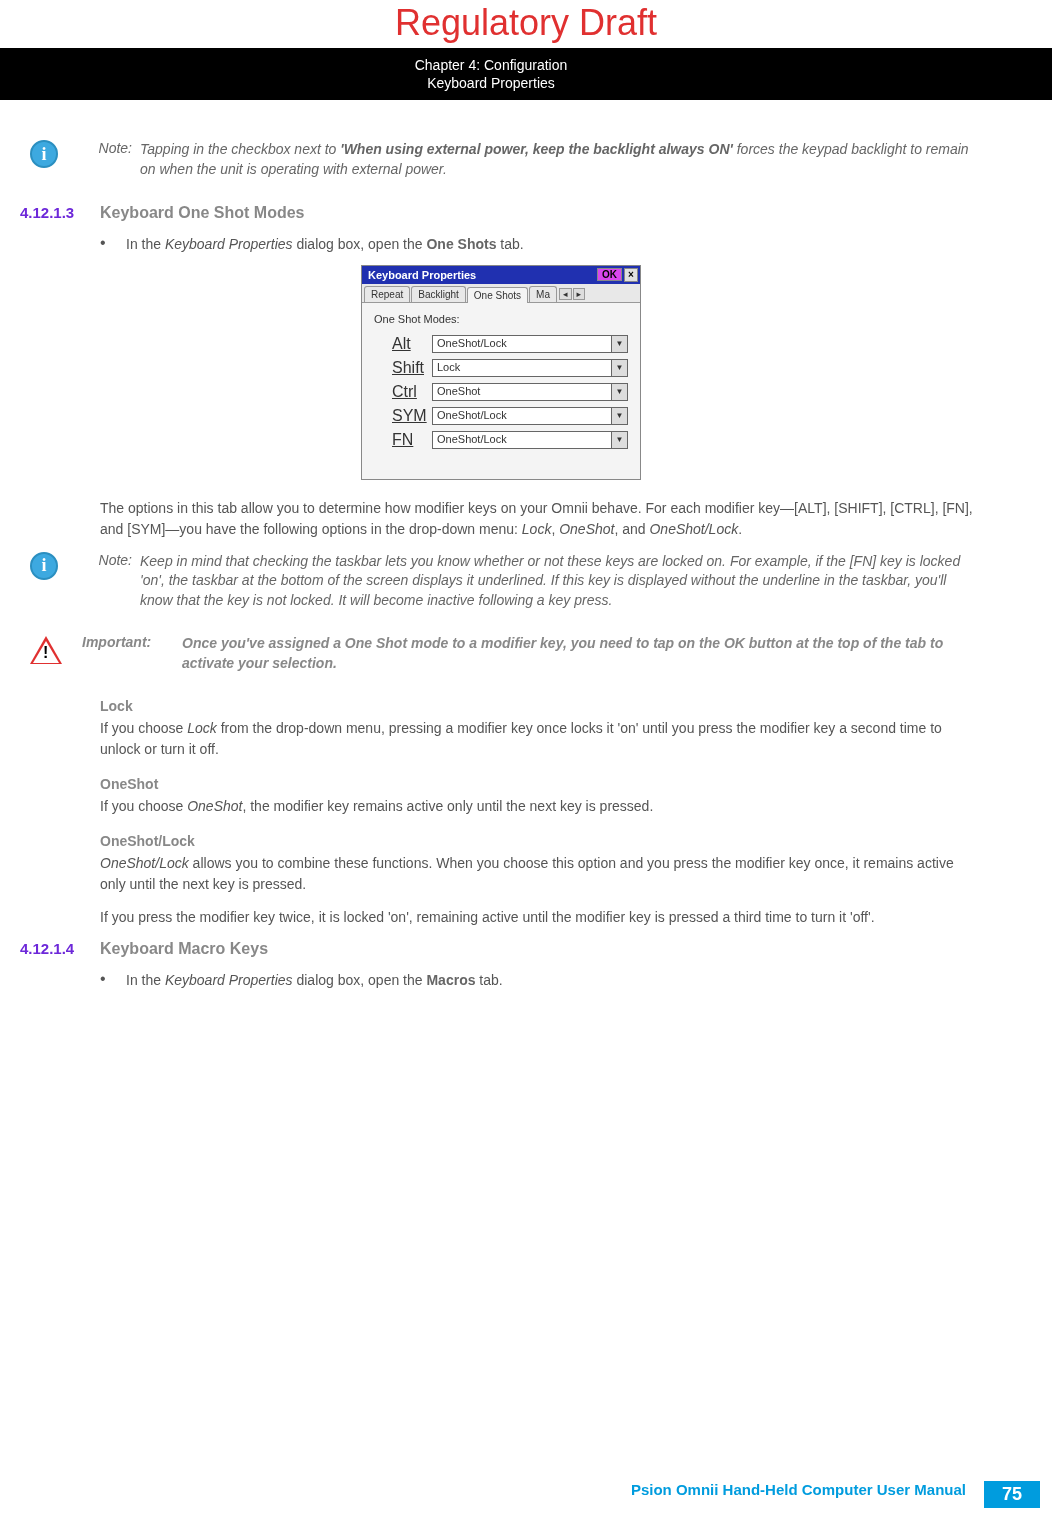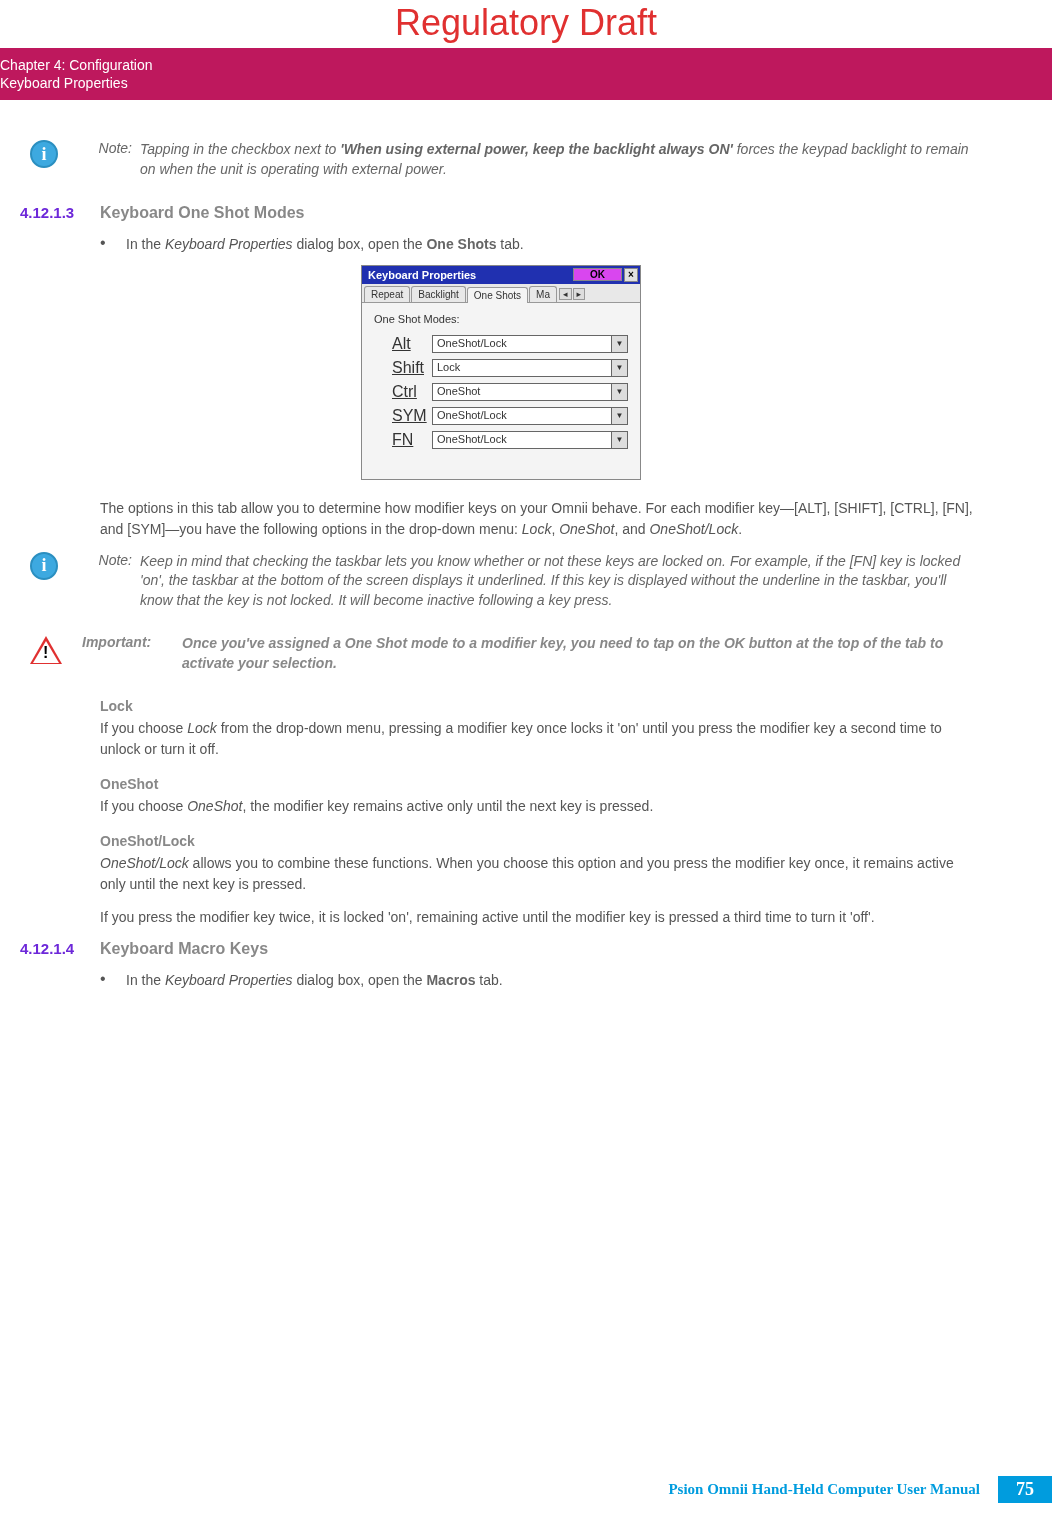--- a/index.html
+++ b/index.html
@@ -12,23 +12,23 @@
     position: relative;
   }
   .draft-header {
     text-align: center;
     font-size: 36px;
     color: #e03030;
     padding: 2px 0 4px 0;
     font-weight: 400;
   }
   .blue-bar {
-    background: #be185d;
+    background: #000000;
     color: #fff;
-    text-align: left;
+    text-align: center;
     padding: 8px 70px 8px 0;
     font-size: 14px;
     line-height: 1.3;
   }
   .content {
     padding: 40px 70px 0 20px;
   }
   .note-row {
     display: flex;
     align-items: flex-start;
@@ -133,21 +133,21 @@
     color: #fff;
     display: flex;
     align-items: center;
     padding: 2px 2px 2px 6px;
     font-weight: bold;
     font-size: 11px;
   }
   .dlg-title-text { flex: 1; }
   .dlg-ok {
     background: #d946ef; color: #000; border: 1px solid #888;
-    font-weight: bold; font-size: 10px; padding: 0 16px; margin-right: 2px;
+    font-weight: bold; font-size: 10px; padding: 0 4px; margin-right: 2px;
   }
   .dlg-close {
     background: #e0e0e0; color: #000; border: 1px solid #888;
     width: 14px; height: 14px; display: flex; align-items: center; justify-content: center;
     font-size: 10px;
   }
   .dlg-tabs { display: flex; background: #e8e8e8; border-bottom: 1px solid #999; padding: 2px 2px 0 2px; align-items: center; }
   .dlg-tab {
     padding: 2px 6px; border: 1px solid #999; border-bottom: none;
     background: #e8e8e8; font-size: 10px; margin-right: 1px;
@@ -163,24 +163,23 @@
     flex:1; display: flex; border: 1px solid #666; background: #fff; height: 18px;
   }
   .dlg-select-val { flex:1; padding: 1px 4px; font-size: 11px; }
   .dlg-select-btn {
     width: 16px; background: #ddd; border-left: 1px solid #666;
     display:flex; align-items:center; justify-content:center; font-size: 8px;
   }
   .footer {
     position: absolute;
     bottom: 28px;
-    right: 0;
+    right: 12px;
     display: flex;
-    align-items: center;
-    font-family: Liberation Serif, serif;
+    align-items: flex-end;
   }
   .footer-text {
     color: #009cde;
     font-weight: bold;
     font-size: 15px;
     padding: 10px 18px;
   }
   .footer-page {
     background: #009cde;
     color: #fff;

